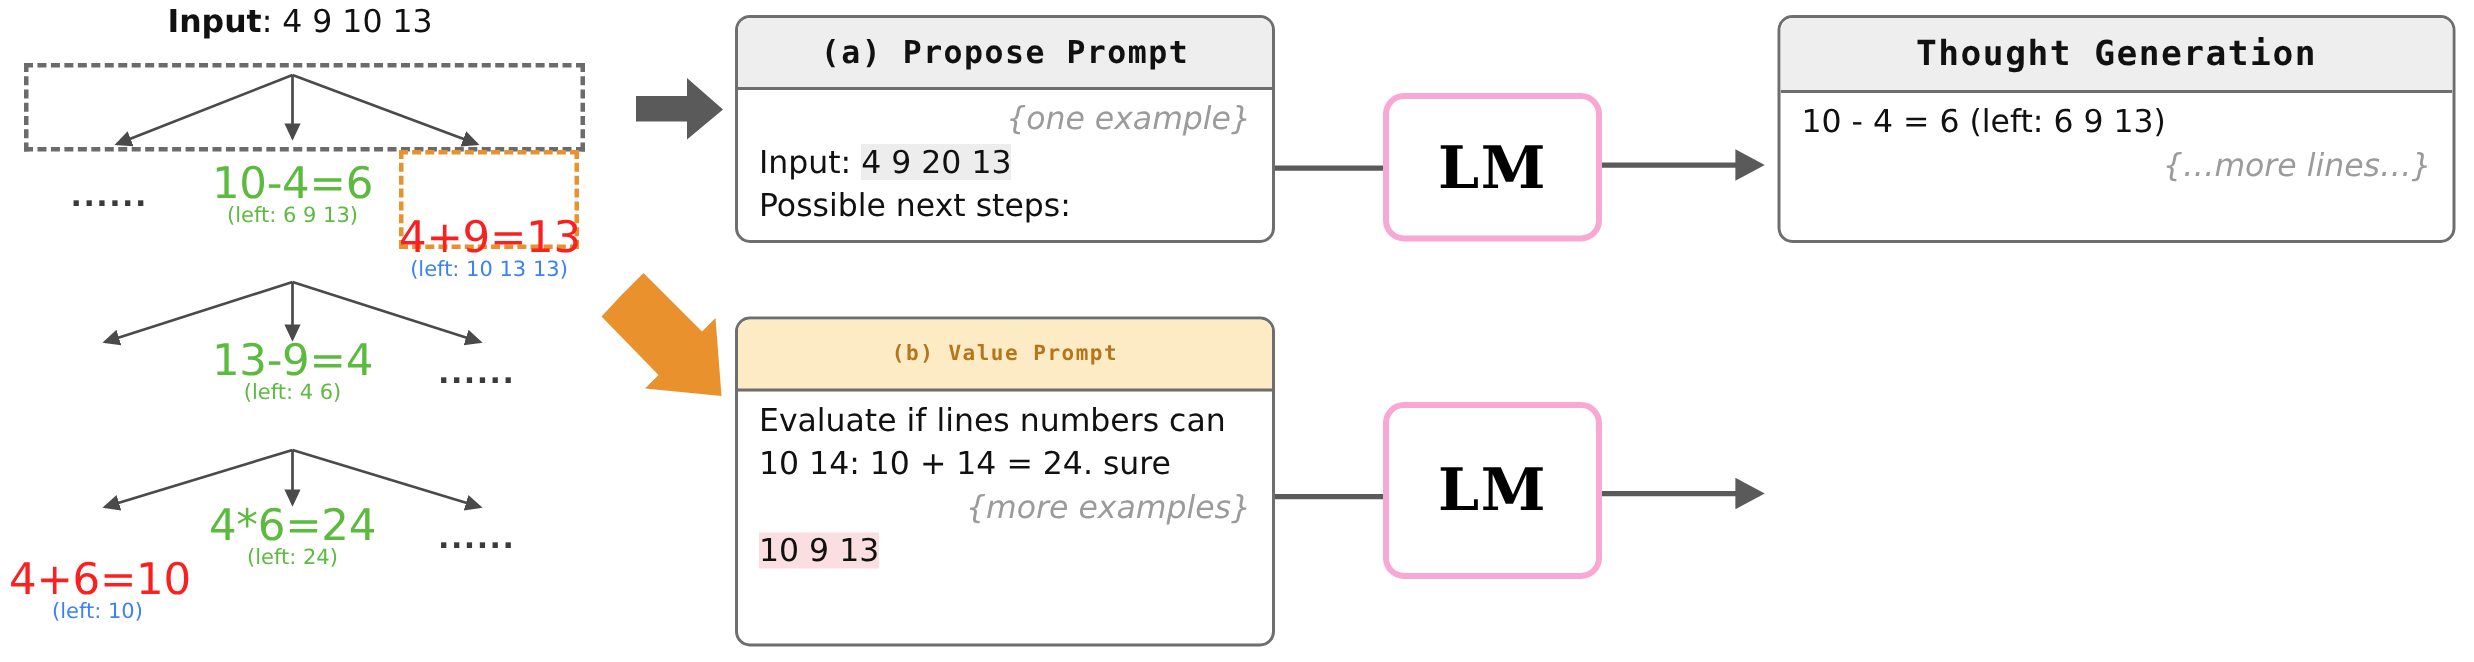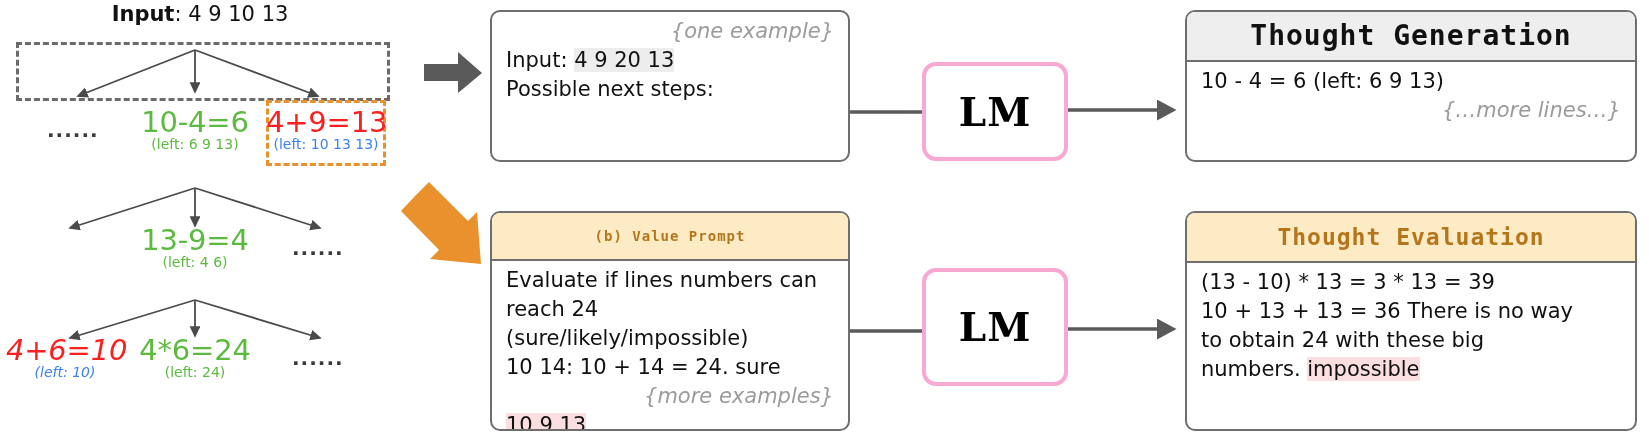--- a/index.html
+++ b/index.html
@@ -27,21 +27,21 @@
     position:absolute;
     border:3px dashed #e8912d;
     box-sizing:border-box;
   }
 
   .node{position:absolute;text-align:center;white-space:nowrap;}
   .node .op{font-size:29px;line-height:25px;letter-spacing:-0.2px;}
   .node .left{font-size:14px;line-height:18px;}
   .node.green .op{color:#5cba3f;}
   .node.green .left{color:#5cba3f;}
-  .node.red .op{color:#fb2020;}
+  .node.red .op{color:#fb2020;margin-top:36px;}
   .node.red .left{color:#3b82f6;}
 
   .dots{
     position:absolute;white-space:nowrap;color:#3a3a3a;
     font-size:20px;letter-spacing:1px;line-height:20px;font-weight:bold;
   }
 
   
   .card{
     position:absolute;box-sizing:border-box;
@@ -158,70 +158,61 @@
   </div>
 
 
   <div class="node green" style="left:139px;top:228px;width:112px;">
     <div class="op">13-9=4</div>
     <div class="left">(left: 4 6)</div>
   </div>
 
   <div class="dots" style="left:292px;top:238px;">......</div>
 
-  <div class="node red" style="left:6px;top:338px;width:118px;font-style:italic;">
+  <div class="node red" style="left:6px;top:338px;width:118px;">
     <div class="op">4+6=10</div>
     <div class="left">(left: 10)</div>
   </div>
 
   <div class="node green" style="left:139px;top:338px;width:112px;">
     <div class="op">4*6=24</div>
     <div class="left">(left: 24)</div>
   </div>
 
   <div class="dots" style="left:292px;top:348px;">......</div>
 
   <div class="card" style="left:490px;top:10px;width:360px;height:152px;">
+    <div class="card-head gray" style="height:48px;line-height:46px;font-size:21px;">(a) Propose Prompt</div>
     <div class="card-body">
       <div class="muted">{one example}</div>
       <div><span>Input: </span><span class="hl-gray">4 9 20 13</span></div>
       <div>Possible next steps:</div>
     </div>
   </div>
 
   <div class="card" style="left:490px;top:211px;width:360px;height:220px;">
     <div class="card-head cream" style="height:48px;line-height:46px;font-size:14px;">(b) Value Prompt</div>
     <div class="card-body">
       <div>Evaluate if lines numbers can</div>
-      <div>reach 24 (sure/likely/impossible)</div>
       <div>10 14: 10 + 14 = 24. sure</div>
       <div class="muted">{more examples}</div>
       <div><span class="hl-pink">10 9 13</span></div>
     </div>
   </div>
 
   <div class="lm" style="left:922px;top:62px;width:146px;height:99px;">
     <span>LM</span>
   </div>
 
   <div class="lm" style="left:922px;top:268px;width:146px;height:118px;">
     <span>LM</span>
   </div>
 
   <div class="card" style="left:1185px;top:10px;width:452px;height:152px;">
-    <div class="card-head gray" style="height:50px;line-height:48px;font-size:28px;">Thought Generation</div>
+    <div class="card-head gray" style="height:50px;line-height:48px;font-size:23px;">Thought Generation</div>
     <div class="card-body">
       <div>10 - 4 = 6 (left: 6 9 13)</div>
       <div class="muted">{…more lines…}</div>
     </div>
   </div>
 
-  <div class="card" style="left:1185px;top:211px;width:452px;height:220px;">
-    <div class="card-head cream" style="height:50px;line-height:48px;font-size:23px;">Thought Evaluation</div>
-    <div class="card-body">
-      <div>(13 - 10) * 13 = 3 * 13 = 39</div>
-      <div>10 + 13 + 13 = 36 There is no way</div>
-      <div>to obtain 24 with these big</div>
-      <div><span>numbers. </span><span class="hl-pink">impossible</span></div>
-    </div>
-  </div>
 
 </div>
 
 </body></html>

